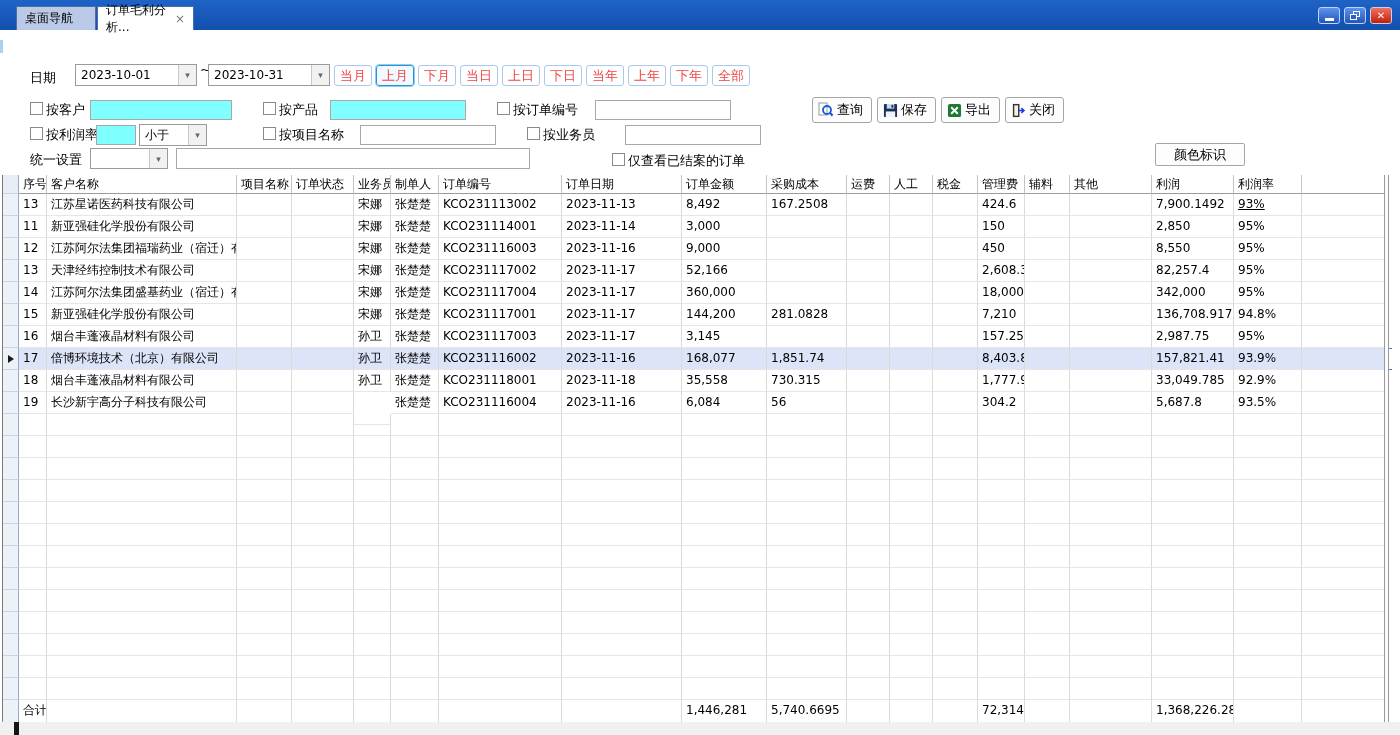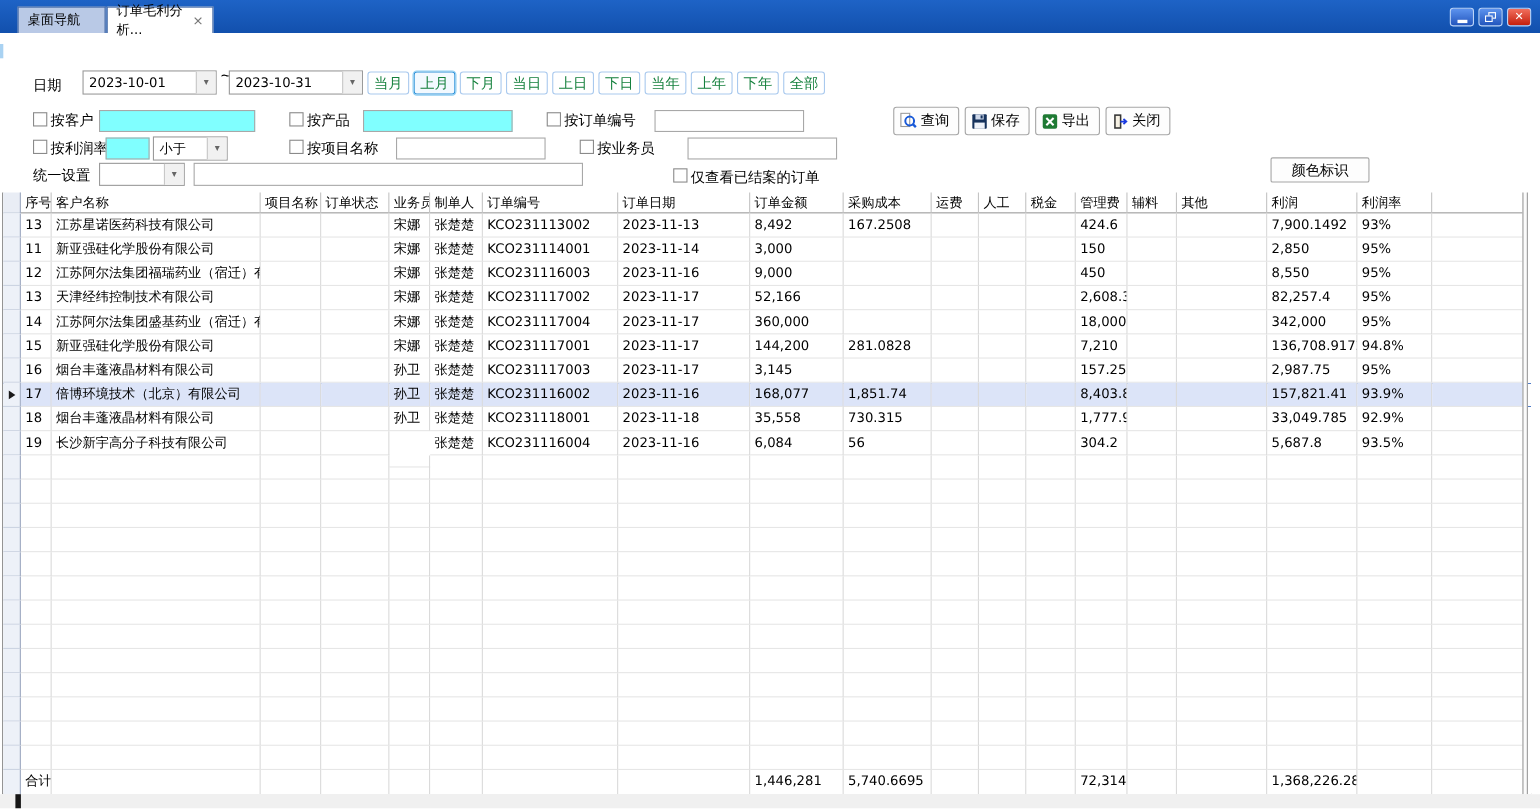--- a/index.html
+++ b/index.html
@@ -31,21 +31,21 @@
 
   
   .lbl { position:absolute; font-size:13px; color:#000; }
   .combo { position:absolute; height:22px; background:#fff; border:1px solid #9a9a9a;
            font-size:12px; display:flex; align-items:center; }
   .combo .txt { flex:1; padding:0 5px; }
   .combo .arr { width:18px; height:100%; background:#f1f1f1; border-left:1px solid #c8c8c8;
                 display:flex; align-items:center; justify-content:center;
                 color:#666; font-size:9px; }
   .qbtn-row { position:absolute; left:334px; top:65px; display:flex; gap:4px; }
-  .qbtn { height:21px; padding:0 5px; font-size:13px; color:#15803d; background:#fff;
+  .qbtn { height:21px; padding:0 5px; font-size:13px; color:#ef4444; background:#fff;
           border:1px solid #a9c9ee; border-radius:3px;
           font-family:"DejaVu Sans","Liberation Sans",sans-serif; cursor:pointer; }
   .qbtn.focused { border:1px solid #2a90d8; outline:1px solid #8ecdf2; background:#f2f9ff; }
   .checkbox { position:absolute; width:13px; height:13px; background:#fff; border:1px solid #8a8a8a; }
   .tbox { position:absolute; height:20px; border:1px solid #a8a8a8; background:#fff;
           font-size:12px; padding:0 4px; font-family:inherit; }
   .tbox.cyan { background:#80ffff; }
 
   
   .toolbar { position:absolute; left:812px; top:97px; display:flex; gap:5px; }
@@ -240,21 +240,21 @@
           <div class="cell" style="width: 120px;">2023-11-13</div>
           <div class="cell" style="width: 85px;">8,492</div>
           <div class="cell" style="width: 80px;">167.2508</div>
           <div class="cell" style="width: 43px;"></div>
           <div class="cell" style="width: 43px;"></div>
           <div class="cell" style="width: 45px;"></div>
           <div class="cell" style="width: 47px;">424.6</div>
           <div class="cell" style="width: 45px;"></div>
           <div class="cell" style="width: 82px;"></div>
           <div class="cell" style="width: 82px;">7,900.1492</div>
-          <div class="cell" style="width: 68px;">93%</div>
+          <div class="cell" style="width: 68px; text-decoration: underline;">93%</div>
           <div class="cell filler" style="width: 84px;"></div>
         </div>
         <div class="grow">
           <div class="cell selcol" style="width: 16px;"></div>
           <div class="cell" style="width: 28px;">11</div>
           <div class="cell" style="width: 190px;">新亚强硅化学股份有限公司</div>
           <div class="cell" style="width: 55px;"></div>
           <div class="cell" style="width: 62px;"></div>
           <div class="cell" style="width: 37px;">宋娜</div>
           <div class="cell" style="width: 48px;">张楚楚</div>

